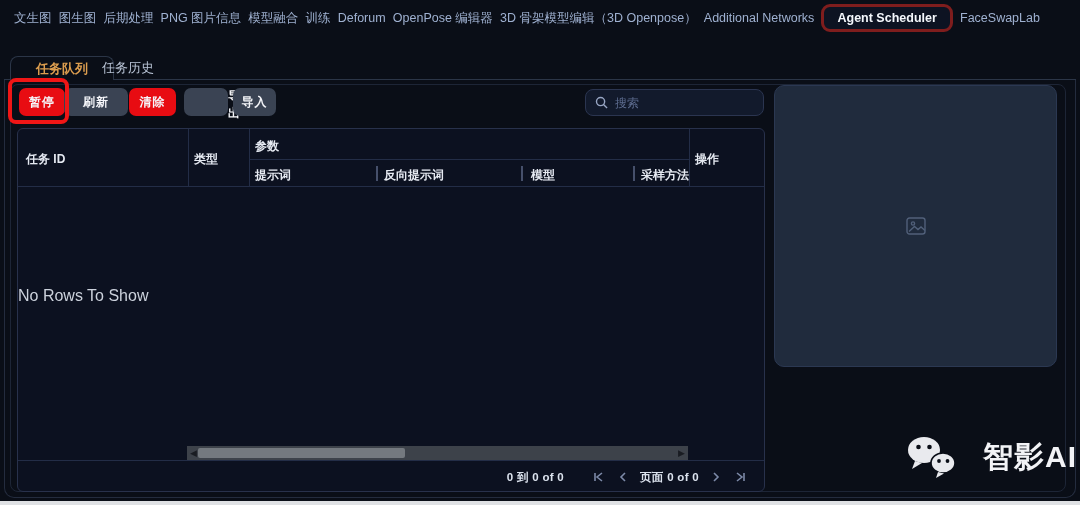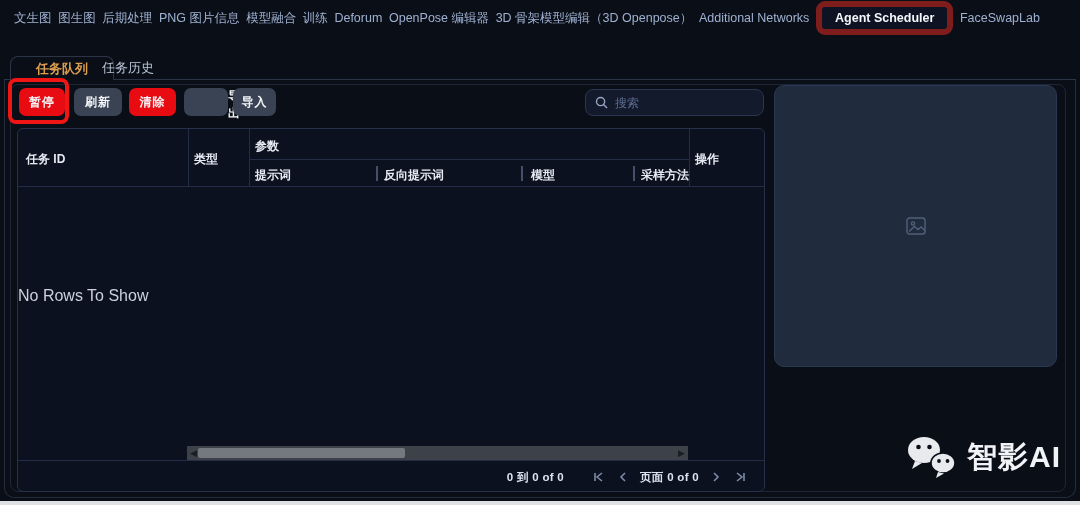--- a/index.html
+++ b/index.html
@@ -3,21 +3,21 @@
 <meta charset="utf-8">
 <style>
   * { margin:0; padding:0; box-sizing:border-box; }
   body { background:#000; font-family:"Liberation Sans", sans-serif; }
   .stage { position:relative; width:1080px; height:505px; background:#0a0e17; overflow:hidden; color:#e8ecf4; }
 
   
   .nav1 { position:absolute; left:14px; top:5px; width:1026px; height:26px; display:flex; justify-content:space-between; align-items:center; white-space:nowrap; }
   .nav2 { position:absolute; left:14px; top:31px; height:24px; display:flex; gap:17px; align-items:center; white-space:nowrap; }
   .topTab { font-size:12.5px; color:#9fb1d1; cursor:pointer; }
-  .topTab.active { color:#f4f7fc; font-weight:bold; border:6px solid #7f1d1d; border-radius:9px; padding:4px 13px; background:#0d1322; }
+  .topTab.active { color:#f4f7fc; font-weight:bold; border:3px solid #7f1d1d; border-radius:9px; padding:4px 13px; background:#0d1322; }
 
   
   .subNav { position:absolute; left:4px; top:56px; width:1072px; height:24px; border-bottom:1px solid #2b3547; }
   .subTab { position:absolute; top:0; height:24px; line-height:23px; font-size:13px; cursor:pointer; }
   .subTab.active { left:6px; padding:0 25px; color:#dd9e4f; font-weight:bold; background:#0a0e17; border:1px solid #2b3547; border-bottom:none; border-radius:8px 8px 0 0; }
   .subTab.idle { left:92px; padding:0 6px; color:#b9c4d6;text-align:center; }
 
   
   .outerPanel { position:absolute; left:4px; top:80px; width:1072px; height:418px; border:1px solid #242c3e; border-top:none; border-radius:0 0 10px 10px; }
   .innerPanel { position:absolute; left:10px; top:84px; width:1056px; height:408px; border:1px solid #1d2536; border-radius:8px; }
@@ -51,21 +51,21 @@
   .pagText { color:#dce3ee; font-size:11.5px; font-weight:bold; letter-spacing:.3px; }
   .pgBtn { display:inline-flex; width:16px; height:16px; align-items:center; justify-content:center; cursor:pointer; }
   .pgBtn svg { stroke:#7d8aa8; stroke-width:1.6; fill:none; }
   .gap1 { width:8px; }
 
   
   .preview { position:absolute; left:774px; top:85px; width:283px; height:282px; background:#202b3d; border:1px solid #2b3852; border-radius:10px; display:flex; align-items:center; justify-content:center; }
 
   
   .watermark { position:absolute; left:905px; top:434px; display:flex; align-items:center; gap:10px; }
-  .wmText { color:#f2f3f6; font-size:30px; font-weight:bold; letter-spacing:1px; }
+  .wmText { color:#f2f3f6; font-size:30px; font-weight:bold; letter-spacing:1px;margin-left:16px; }
 
   .bottomStrip { position:absolute; left:0; bottom:0; width:100%; height:4px; background:#dfe1e4; }
 </style>
 </head>
 <body>
 
 <div class="stage">
 
   <div class="nav1">
     <span class="topTab">文生图</span>
@@ -85,21 +85,21 @@
 
   <div class="subNav">
     <span class="subTab active">任务队列</span>
     <span class="subTab idle">任务历史</span>
   </div>
 
   <div class="outerPanel"></div>
   <div class="innerPanel"></div>
 
   <button class="btn red" style="left:19px;  width:46px;">暂停</button>
-  <button class="btn gray" style="left:74px;  width:48px;">刷新</button>
+  <button class="btn gray" style="left:64px;  width:64px;">刷新</button>
   <button class="btn red" style="left:129px; width:47px;">清除</button>
   <button class="btn gray" style="left:184px; width:43px;padding-left:44px;">导出</button>
   <button class="btn gray" style="left:233px; width:43px;">导入</button>
 
   <div class="annotation"></div>
 
   <div class="searchBox">
     <span style="display:inline-flex;">
       <svg width="13" height="13" viewBox="0 0 14 14">
           <circle cx="6" cy="6" r="4.4" stroke="#98a6c4" stroke-width="1.5" fill="none"></circle>

